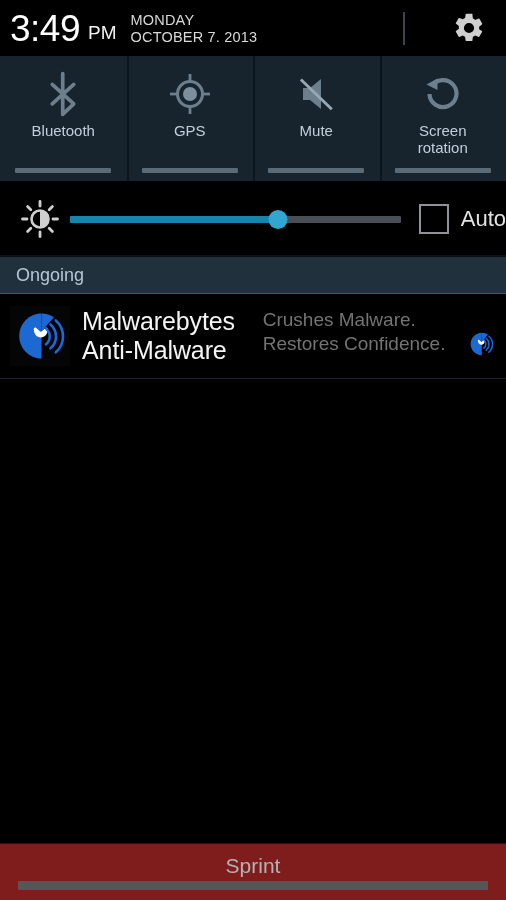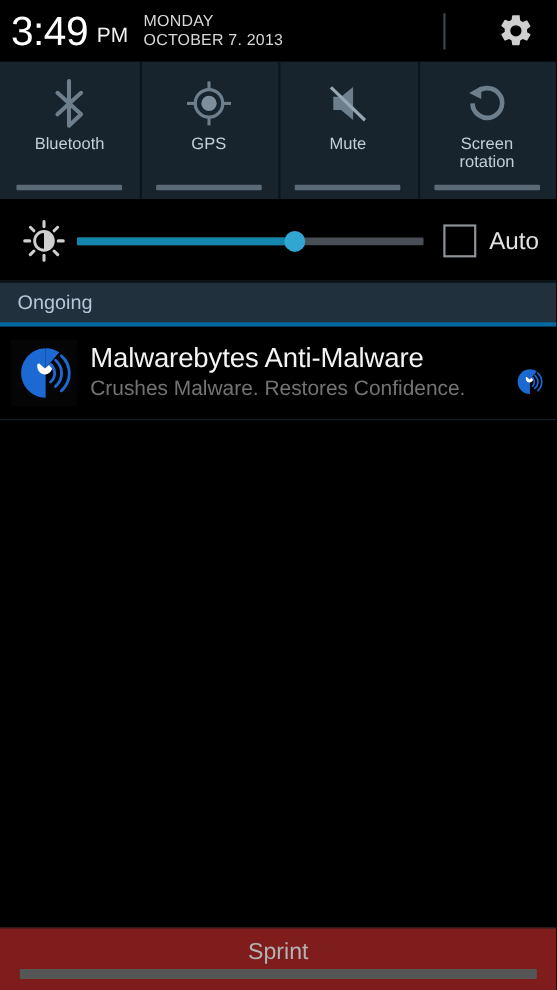--- a/index.html
+++ b/index.html
@@ -174,21 +174,21 @@
     position: absolute;
     width: 19px;
     height: 19px;
     border-radius: 50%;
     background: #31a6d0;
     transform: translateX(-50%);
   }
   .auto-wrap {
     display: flex;
     align-items: center;
-    margin-right: 16px;
+    margin-right: 0;
     justify-content: center;
   }
   .checkbox {
     width: 30px;
     height: 30px;
     border: 2px solid #8e9398;
     background: #000;
     box-sizing: border-box;
   }
   .auto-label {
@@ -199,21 +199,21 @@
   }
 
   
   .ongoing-bar {
     position: relative;
     height: 36px;
     background: #20303d;
     display: flex;
     align-items: center;
     border-top: 2px solid #0a1117;
-    border-bottom: 4px solid #0369a1;
+    border-bottom: 1px solid #0369a1;
   }
   .ongoing-label {
     color: #b6c6d6;
     font-size: 18px;
     margin-left: 16px;
     line-height: 18px;
   }
 
   
   .notif {
@@ -227,21 +227,21 @@
   .notif-icon {
     width: 60px;
     height: 60px;
     margin-left: 10px;
     flex: none;
   }
   .notif-text {
     margin-left: 12px;
     flex: 1;
     display: flex;
-    flex-direction: column;
+    flex-direction: row;
     justify-content: center;
   }
   .notif-title {
     color: #f4f4f4;
     font-size: 25px;
     line-height: 29px;
     letter-spacing: -0.1px;
   }
   .notif-sub {
     color: #737373;

